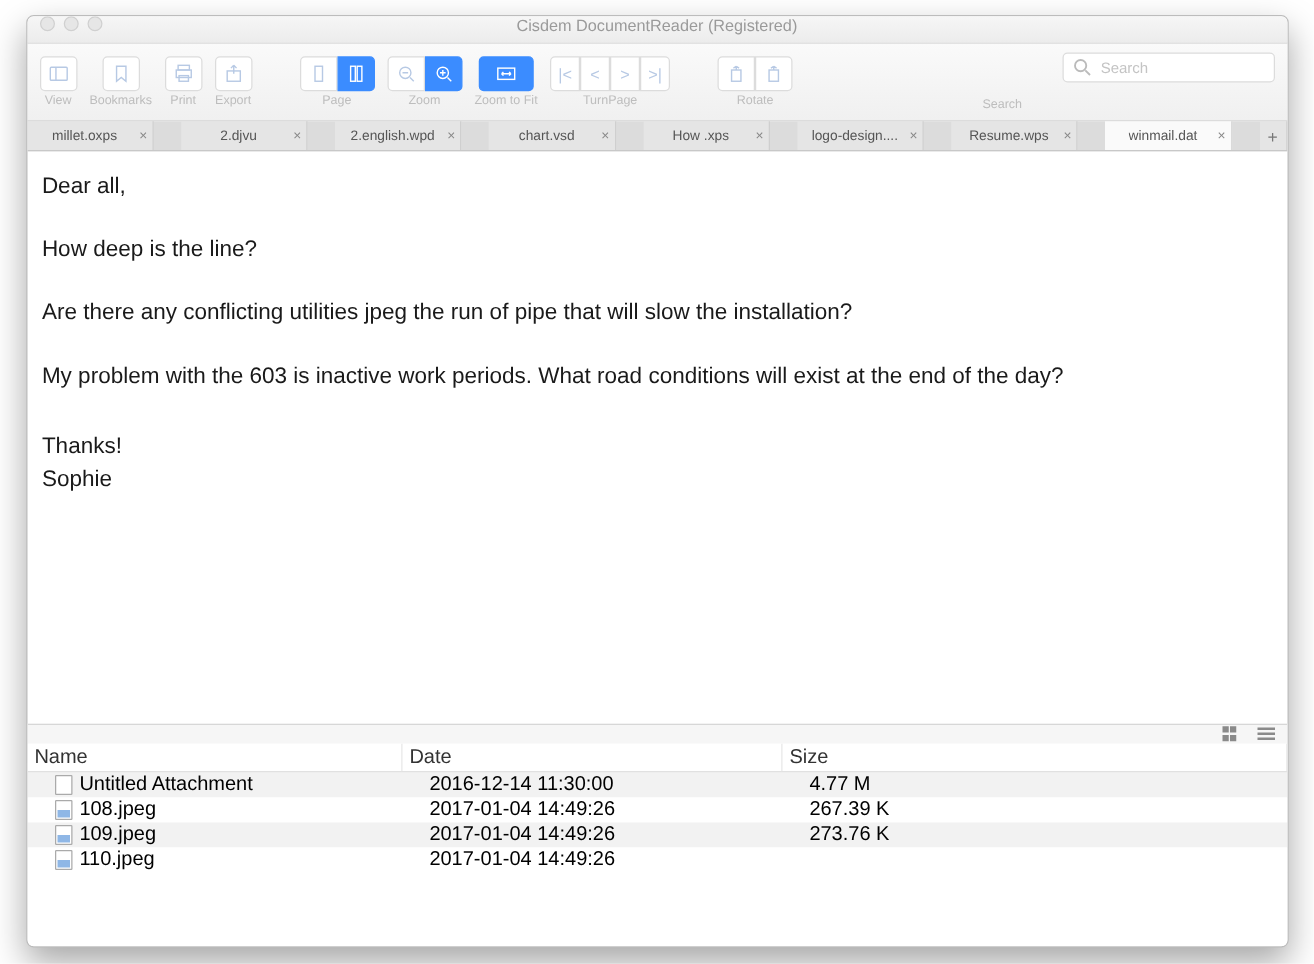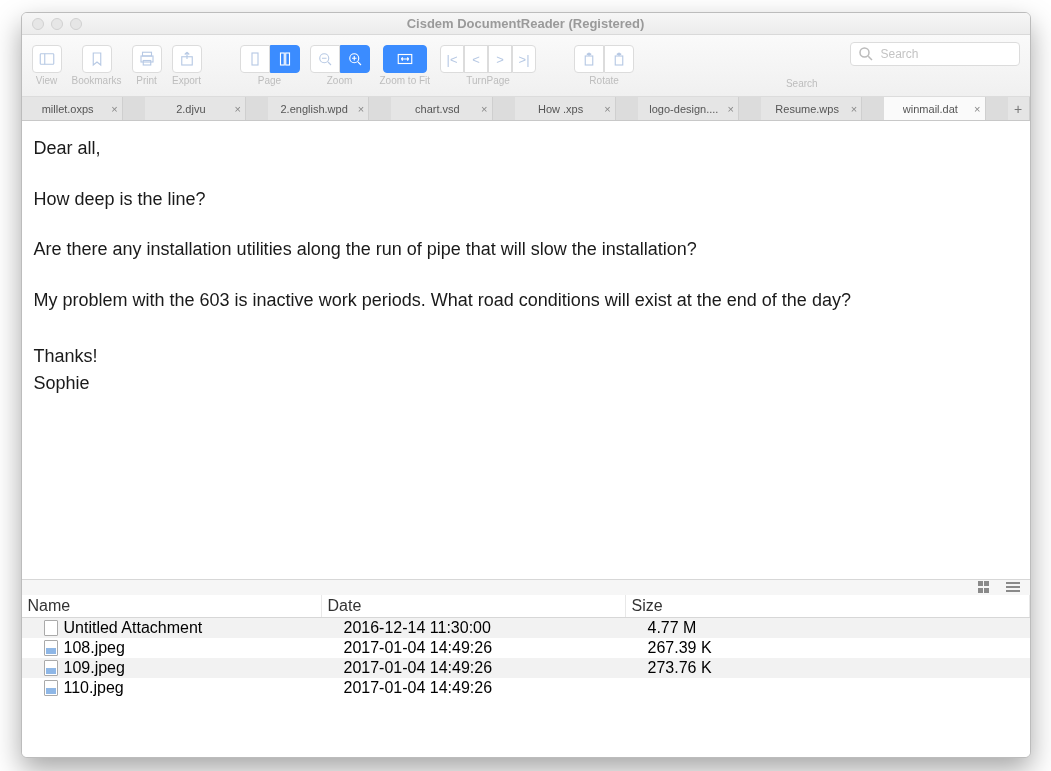--- a/index.html
+++ b/index.html
@@ -20,23 +20,22 @@
     display: flex;
     flex-direction: column;
     background: #fff;
     overflow: hidden;
   }
   .titlebar {
     height: 22px;
     background: linear-gradient(#f6f6f6,#ececec);
     border-bottom: 1px solid #d9d9d9;
     display: flex;
-    align-items: center;
+    align-items: flex-start;
     position: relative;
-    font-weight: bold;
   }
   .traffic { display: flex; gap: 7px; padding-left: 10px; }
   .dot { width: 12px; height: 12px; border-radius: 50%; background: #e6e6e6; border:1px solid #d0d0d0; }
   .title-text {
     position: absolute; left:0; right:0; text-align:center;
     font-size: 13px; color: #9a9a9a;
   }
   .toolbar {
     height: 62px;
     background: linear-gradient(#fafafa,#f0f0f0);
@@ -323,21 +322,21 @@
       <div class="tab active">
         <span class="lbl">winmail.dat</span>
         <span class="x">×</span>
       </div>
       <div class="tab add">+</div>
     </div>
 
   <div class="content">
     <p class="gap">Dear all,</p>
     <p class="gap">How deep is the line?</p>
-    <p class="gap">Are there any installation utilities along the run of pipe that will slow the installation?</p>
+    <p class="gap">Are there any conflicting utilities jpeg the run of pipe that will slow the installation?</p>
     <p style="margin-bottom:34px">My problem with the 603 is inactive work periods. What road conditions will exist at the end of the day?</p>
     <p>Thanks!</p>
     <p>Sophie</p>
   </div>
 
   <div class="attach-area">
     <div class="attach-head">
       <div class="viewicon">
         <div class="sq"></div>
           <div class="sq"></div>

